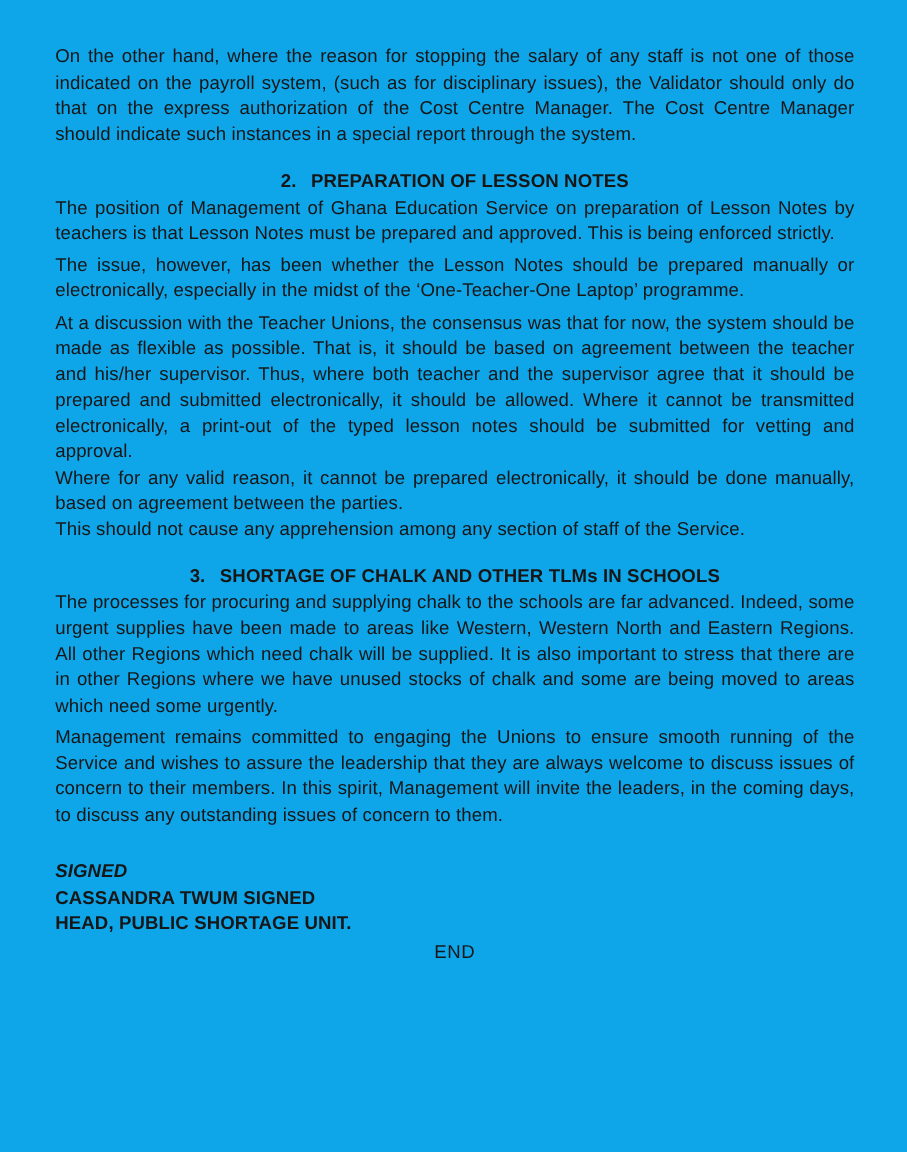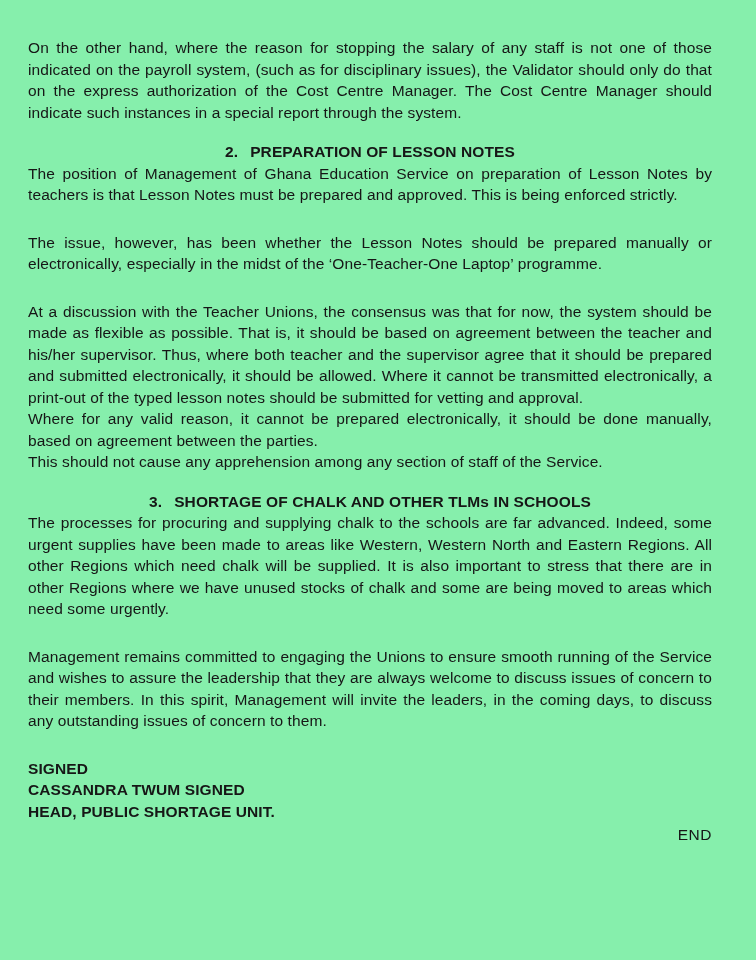--- a/index.html
+++ b/index.html
@@ -11,32 +11,32 @@
     height: 960px;
     background: #ffffff;
     color: #161616;
     font-family: "Liberation Sans", sans-serif;
     overflow: hidden;
   }
   .page {
     box-sizing: border-box;
     width: 756px;
     height: 960px;
-    padding: 37px 44px 20px 28px;
-    background: #86efac;
+    padding: 37px 44px 20px 46px;
+    background: #0ea5e9;
   }
   p {
     margin: 0;
     font-size: 15.5px;
     line-height: 21.5px;
     text-align: justify;
     letter-spacing: 0.1px;
   }
   .gap {
-    margin-top: 26px;
+    margin-top: 5px;
   }
   .heading {
     font-weight: bold;
     text-align: center;
     margin-top: 18px;
   }
   .heading .h-num {
     display: inline-block;
     margin-right: 12px;
   }
@@ -44,23 +44,24 @@
     font-weight: normal;
   }
   .sig-block {
     margin-top: 26px;
   }
   .sig-line {
     font-weight: bold;
     text-align: left;
   }
   .sig-signed {
+    font-style: italic;
   }
   .end-line {
-    text-align: right;
+    text-align: center;
     margin-top: 2px;
     letter-spacing: 0.5px;
   }
 </style>
 </head>
 <body>
 
 <div class="page">
 
   <p>On the other hand, where the reason for stopping the salary of any staff is not one of those indicated on the payroll system, (such as for disciplinary issues), the Validator should only do that on the express authorization of the Cost Centre Manager. The Cost Centre Manager should indicate such instances in a special report through the system.</p>

